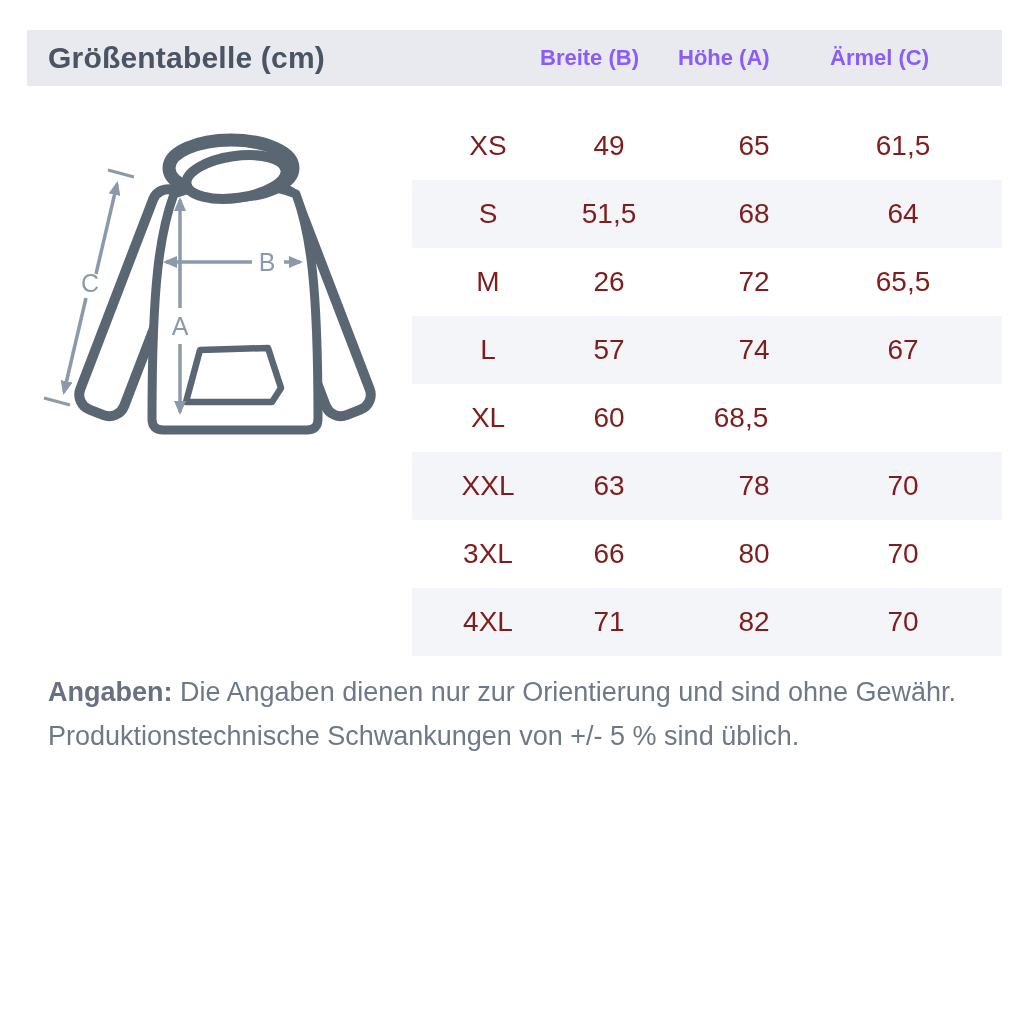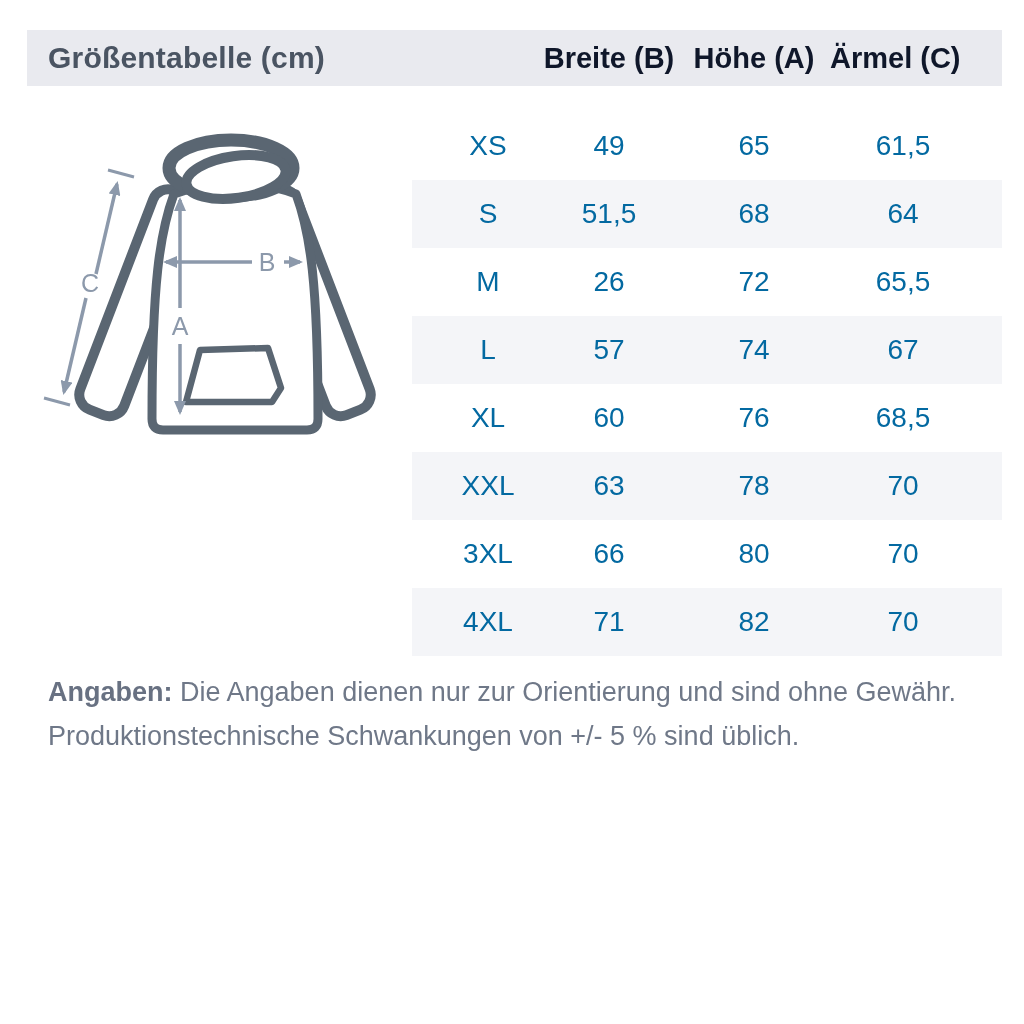--- a/index.html
+++ b/index.html
@@ -24,40 +24,39 @@
     color: #4A5462; letter-spacing: 0.2px;
     white-space: nowrap;
   }
   .header-cols {
     margin-left: auto;
     display: grid;
     grid-template-columns: 138px 152px 172px;
     height: 100%; align-items: center;
   }
   .hcell {
-    text-align: center;
-    font-size: 29px; font-weight: bold;
-    color: #0f172a; white-space: nowrap;
+    font-size: 22px; font-weight: bold;
+    color: #8b5cf6; white-space: nowrap;
   }
   .hcell.last { padding-right: 42px; }
 
   
   .size-table {
     position: absolute; left: 412px; top: 112px;
     width: 590px;
   }
   .trow {
     display: grid;
     grid-template-columns: 128px 138px 152px 172px;
     height: 68px; align-items: center;
   }
   .trow.stripe { background: #F4F5F8; }
   .tcell {
     text-align: center;
-    font-size: 28px; color: #0369a1;
+    font-size: 28px; color: #7f1d1d;
   }
   .tcell.size { padding-left: 24px; }
   .tcell.last { padding-right: 26px; }
 
   
   .hoodie-wrap { position: absolute; left: 30px; top: 130px; width: 390px; height: 330px; }
 
   
   .note {
     position: absolute; left: 48px; top: 670px; width: 930px;
@@ -150,21 +149,20 @@
   </div>
   <div class="trow stripe">
     <div class="tcell size">L</div>
     <div class="tcell">57</div>
     <div class="tcell">74</div>
     <div class="tcell last">67</div>
   </div>
   <div class="trow">
     <div class="tcell size">XL</div>
     <div class="tcell">60</div>
-    <div class="tcell">76</div>
     <div class="tcell last">68,5</div>
   </div>
   <div class="trow stripe">
     <div class="tcell size">XXL</div>
     <div class="tcell">63</div>
     <div class="tcell">78</div>
     <div class="tcell last">70</div>
   </div>
   <div class="trow">
     <div class="tcell size">3XL</div>

